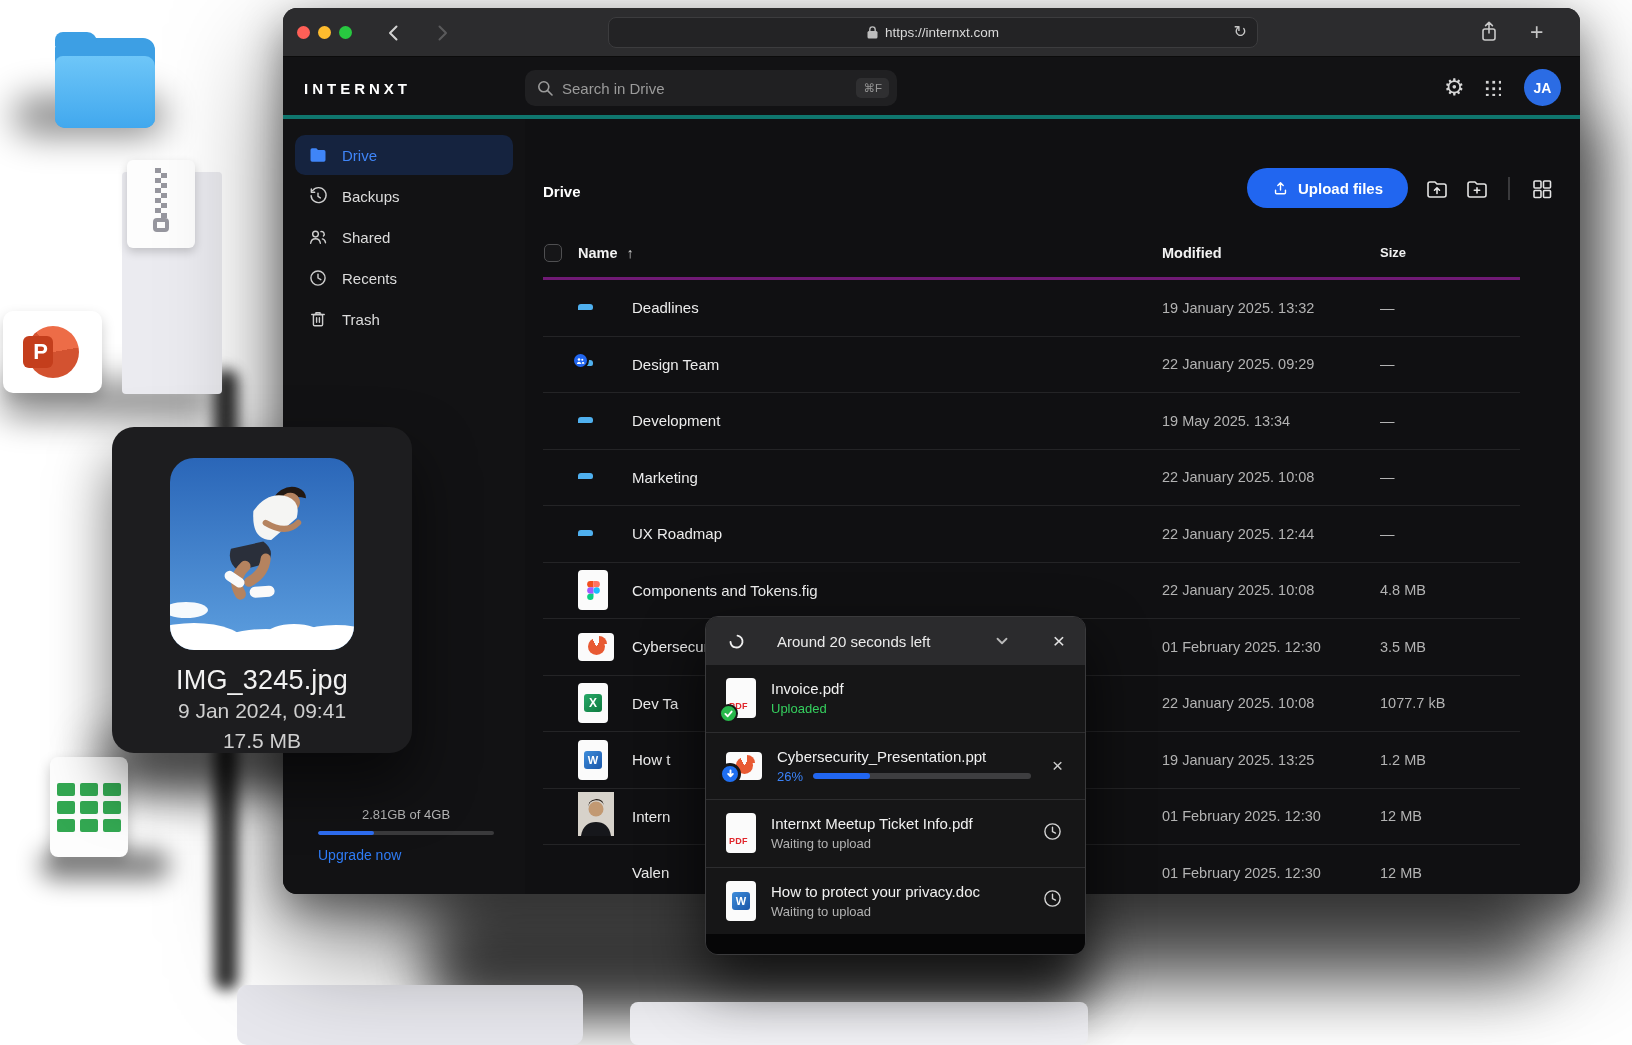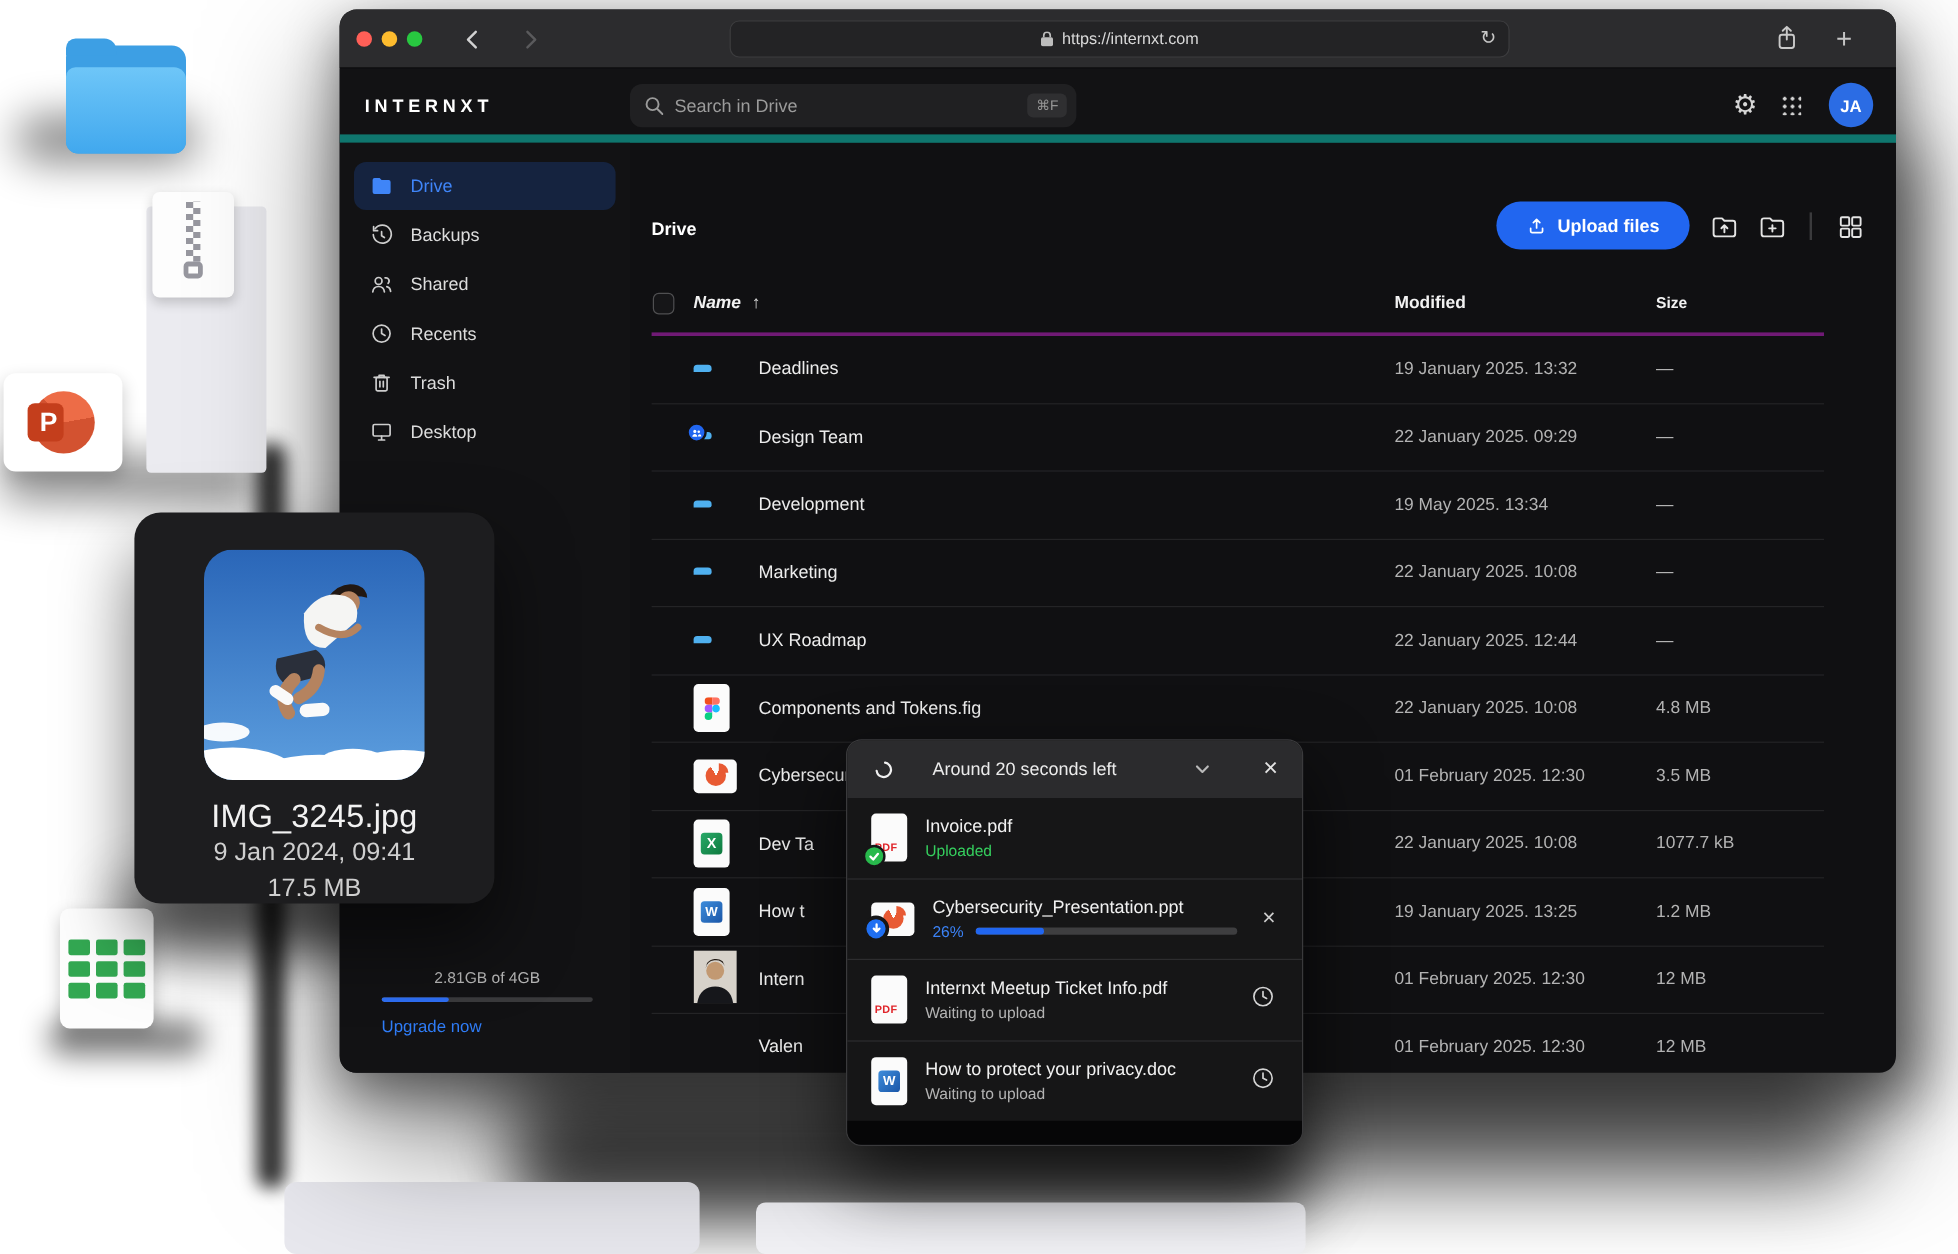--- a/index.html
+++ b/index.html
@@ -58,21 +58,21 @@
   .navchev svg { width:22px; height:22px; }
   .nav-back { left:100px; } .nav-fwd { left:148px; }
   .urlbar { position:absolute; left:325px; top:9px; width:650px; height:31px; background:#232325; border:1px solid #3c3c3e; border-radius:8px; display:flex; align-items:center; justify-content:center; gap:7px; color:#d9d9d9; font-size:13.5px; }
   .urlbar .reload { position:absolute; right:10px; top:4px; color:#c6c6c6; font-size:16px; }
   .chrome-ic { position:absolute; top:13px; color:#c9c9c9; }
   .ic-share { left:1197px; } .ic-newtab { left:1247px; font-size:23px; line-height:22px; color:#c4c4c4; }
 
   .app { position:absolute; left:0; top:49px; width:100%; height:837px; border-radius:0 0 14px 14px; overflow:hidden; }
 
   
-  .apphead { position:absolute; left:0; top:0; width:100%; height:62px; background:#121214; border-bottom:7px solid #0f766e; }
+  .apphead { position:absolute; left:0; top:0; width:100%; height:62px; background:#121214; border-bottom:4px solid #0f766e; }
   .logo { position:absolute; left:21px; top:23px; color:#fff; font-size:15px; font-weight:800; letter-spacing:4px; }
   .search { position:absolute; left:242px; top:13px; width:372px; height:36px; background:#202022; border-radius:10px; display:flex; align-items:center; padding:0 8px 0 12px; gap:9px; }
   .search input { flex:1; background:transparent; border:none; outline:none; color:#e5e5e5; font-size:15px; font-family:inherit; }
   .search input::placeholder { color:#9b9b9b; }
   .kbd { background:#2f2f31; color:#969696; border-radius:5px; font-size:11.5px; padding:3px 7px; }
   .gear { position:absolute; left:1161px; top:17px; font-size:23px; color:#d6d6d6; line-height:26px; }
   .dots9 { position:absolute; left:1201px; top:22px; width:17px; height:17px;
     background-image:radial-gradient(circle 1.6px,#d3d3d3 1.5px,transparent 1.7px); background-size:6.5px 6.5px; }
   .avatar { position:absolute; left:1241px; top:12px; width:37px; height:37px; border-radius:50%; background:#2b6ce4; color:#fff; font-size:14px; font-weight:700; display:flex; align-items:center; justify-content:center; }
 
@@ -94,21 +94,21 @@
   .upbtn { position:absolute; left:722px; top:49px; width:161px; height:40px; background:#2166f0; border:none; border-radius:20px; color:#fff; font-size:15px; font-weight:600; font-family:inherit; display:flex; align-items:center; justify-content:center; gap:9px; }
   .upbtn svg { width:17px; height:17px; stroke:#fff; stroke-width:2; fill:none; stroke-linecap:round; stroke-linejoin:round; }
   .tbicon { position:absolute; top:58px; width:24px; height:24px; }
   .tbicon svg { width:24px; height:24px; stroke:#e4e4e4; stroke-width:1.6; fill:none; stroke-linecap:round; stroke-linejoin:round; }
   .tb-up { left:900px; } .tb-new { left:940px; }
   .tbdiv { position:absolute; left:983px; top:58px; width:2px; height:23px; background:#3a3a3c; }
   .tb-grid { left:1005px; }
 
   .thead { position:absolute; left:0; top:114px; width:100%; height:44px; }
   .thead .cb { position:absolute; left:19px; top:11px; width:18px; height:18px; border:1.5px solid #4f4f51; border-radius:5px; background:#161618; }
-  .thead .hname { position:absolute; left:53px; top:12px; color:#f2f2f2; font-size:14.5px; font-weight:600;font-style:italic; }
+  .thead .hname { position:absolute; left:53px; top:12px; color:#f2f2f2; font-size:14.5px; font-weight:600; }
   .thead .arrow { margin-left:9px; font-weight:400; color:#d8d8d8; }
   .thead .hmod { position:absolute; left:637px; top:12px; color:#f2f2f2; font-size:14.5px; font-weight:600; }
   .thead .hsize { position:absolute; left:855px; top:12px; color:#f2f2f2; font-size:13px; font-weight:700; }
 
   .rows { position:absolute; left:18px; top:158px; width:977px; border-top:3px solid #701a75; }
   .row { display:grid; grid-template-columns:54px 530px 218px 1fr; align-items:center; height:56.5px; padding-left:35px; border-bottom:1px solid #242426; }
   .rname { color:#ececec; font-size:15px; white-space:nowrap; overflow:hidden; }
   .rmod, .rsize { color:#b3b3b3; font-size:14.5px; white-space:nowrap; }
 
   
@@ -322,27 +322,20 @@
         </div>
         <div class="sbitem" style="top:180px">
           <svg viewBox="0 0 24 24">
               <path d="M4.5 6.5h15"></path>
               <path d="M9.5 6.5V4.5h5v2"></path>
               <rect x="6.5" y="6.5" width="11" height="13.5" rx="1.5"></rect>
               <path d="M10.3 10.5v5.5M13.7 10.5v5.5"></path>
             </svg>
           <span>Trash</span>
         </div>
-        <div class="sbitem" style="top:221px">
-          <svg viewBox="0 0 24 24">
-              <rect x="3.5" y="4.5" width="17" height="11.5" rx="1.5"></rect>
-              <path d="M9 20h6M12 16v4"></path>
-            </svg>
-          <span>Desktop</span>
-        </div>
 
         <div class="storage">
           <div class="use">2.81GB of 4GB</div>
           <div class="sbar">
               <div style="width: 32%;"></div>
             </div>
           <div class="upgrade">Upgrade now</div>
         </div>
       </div>
 

